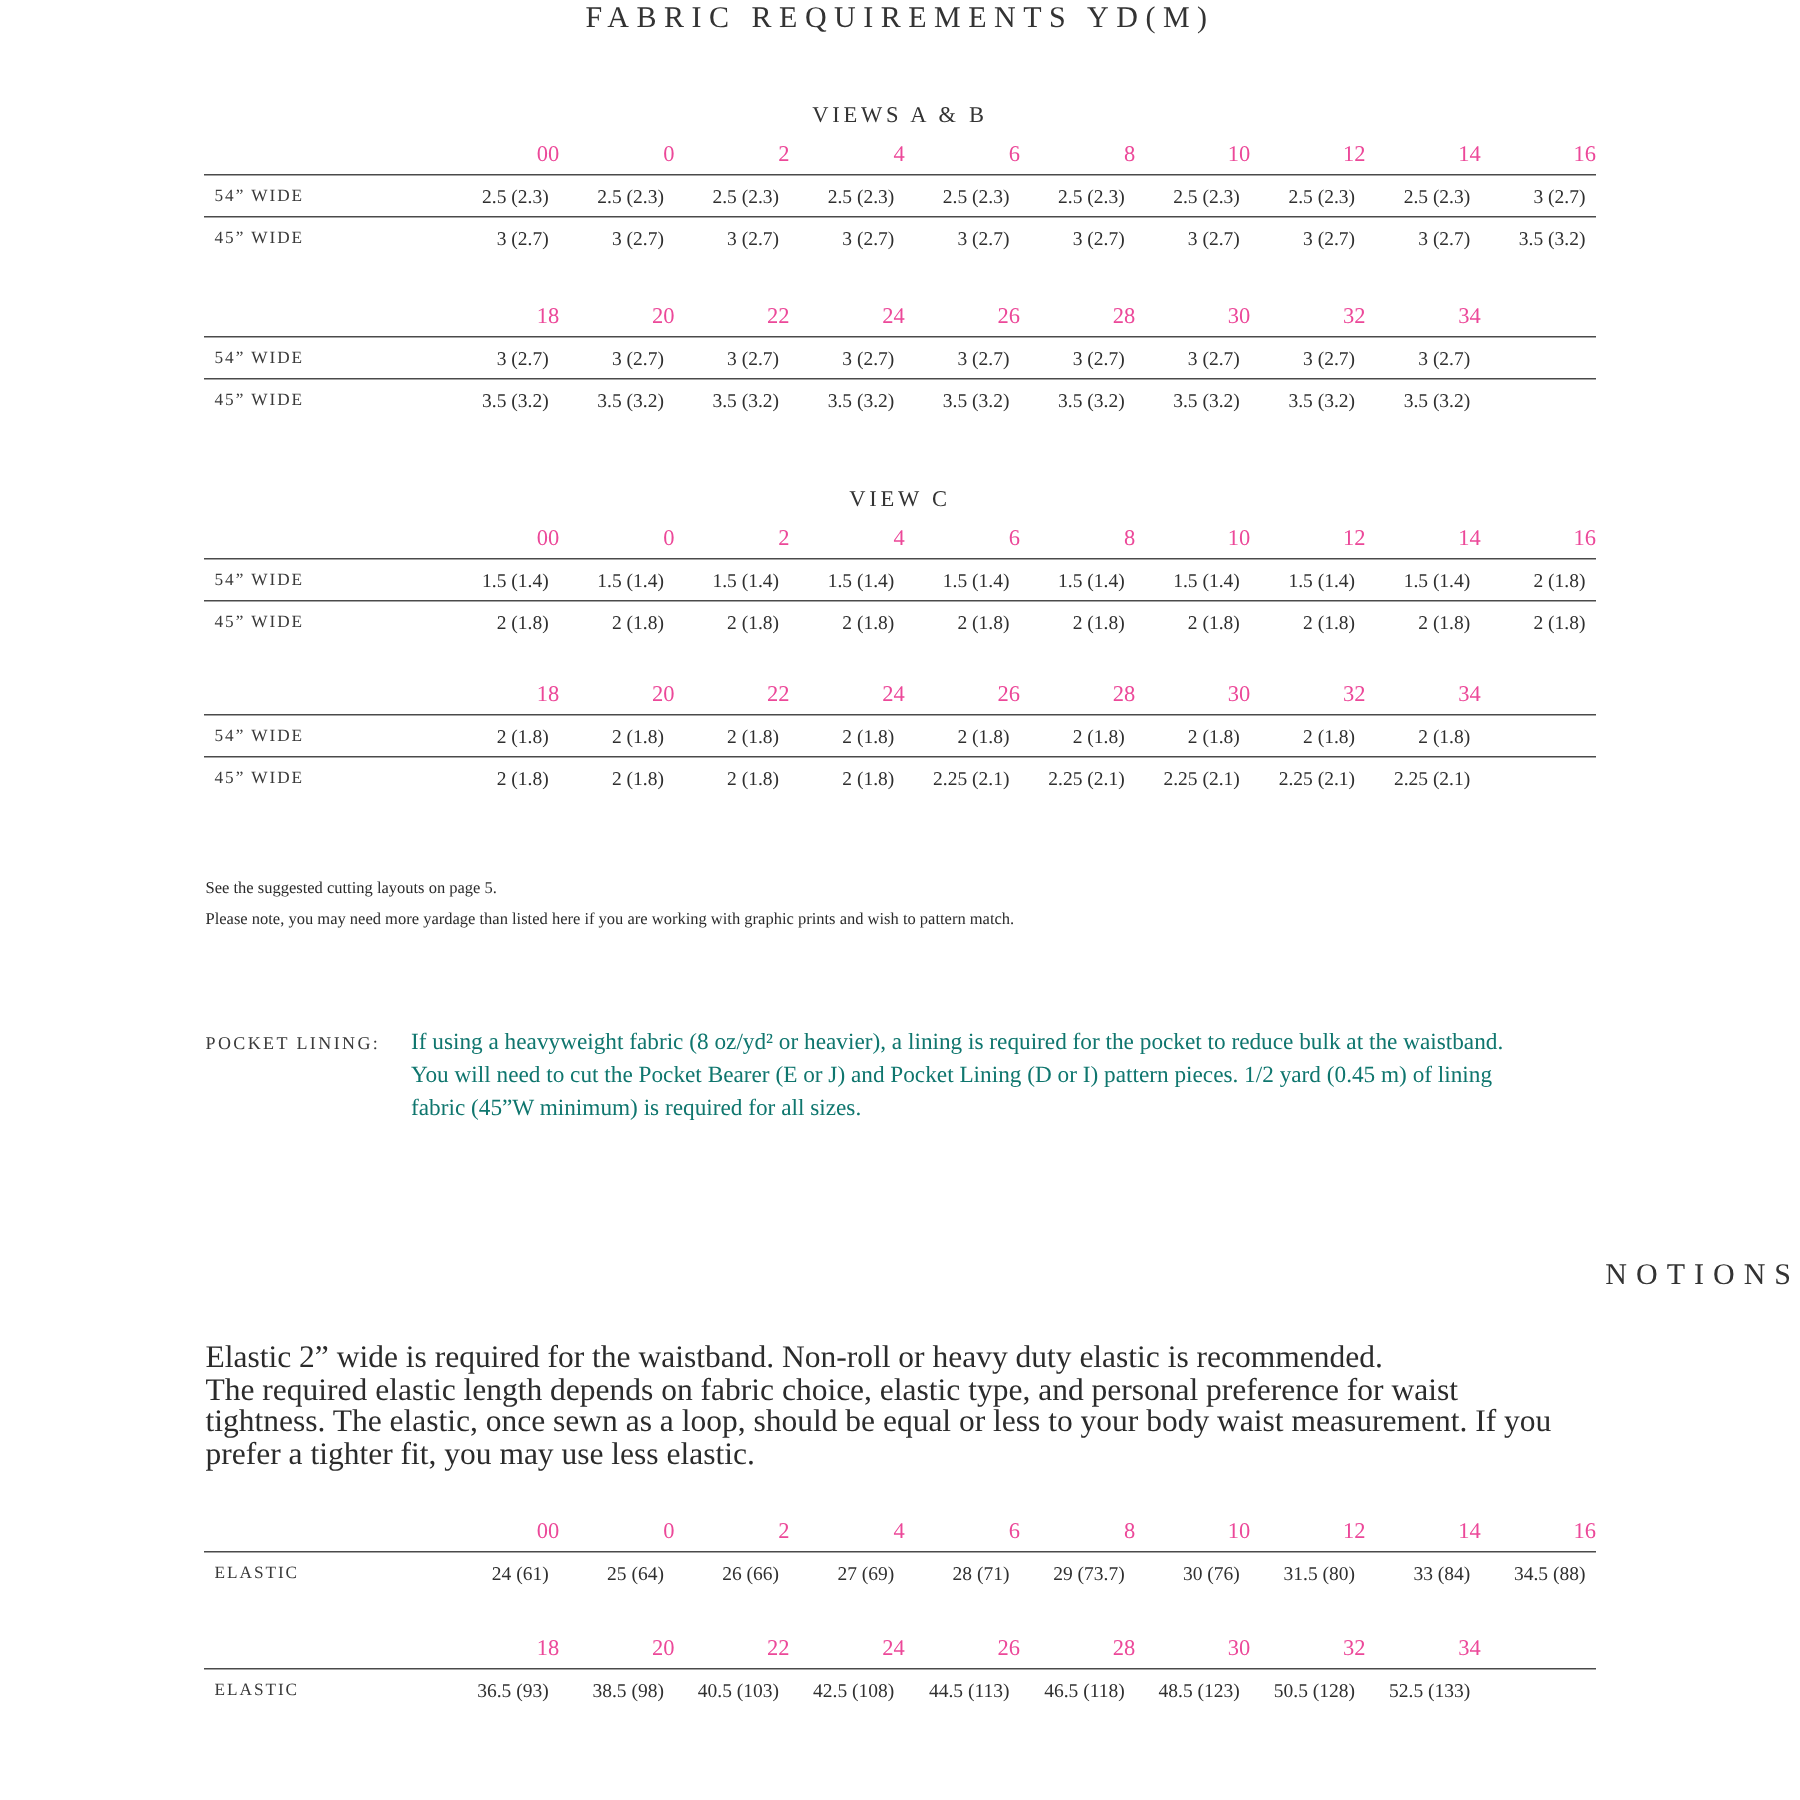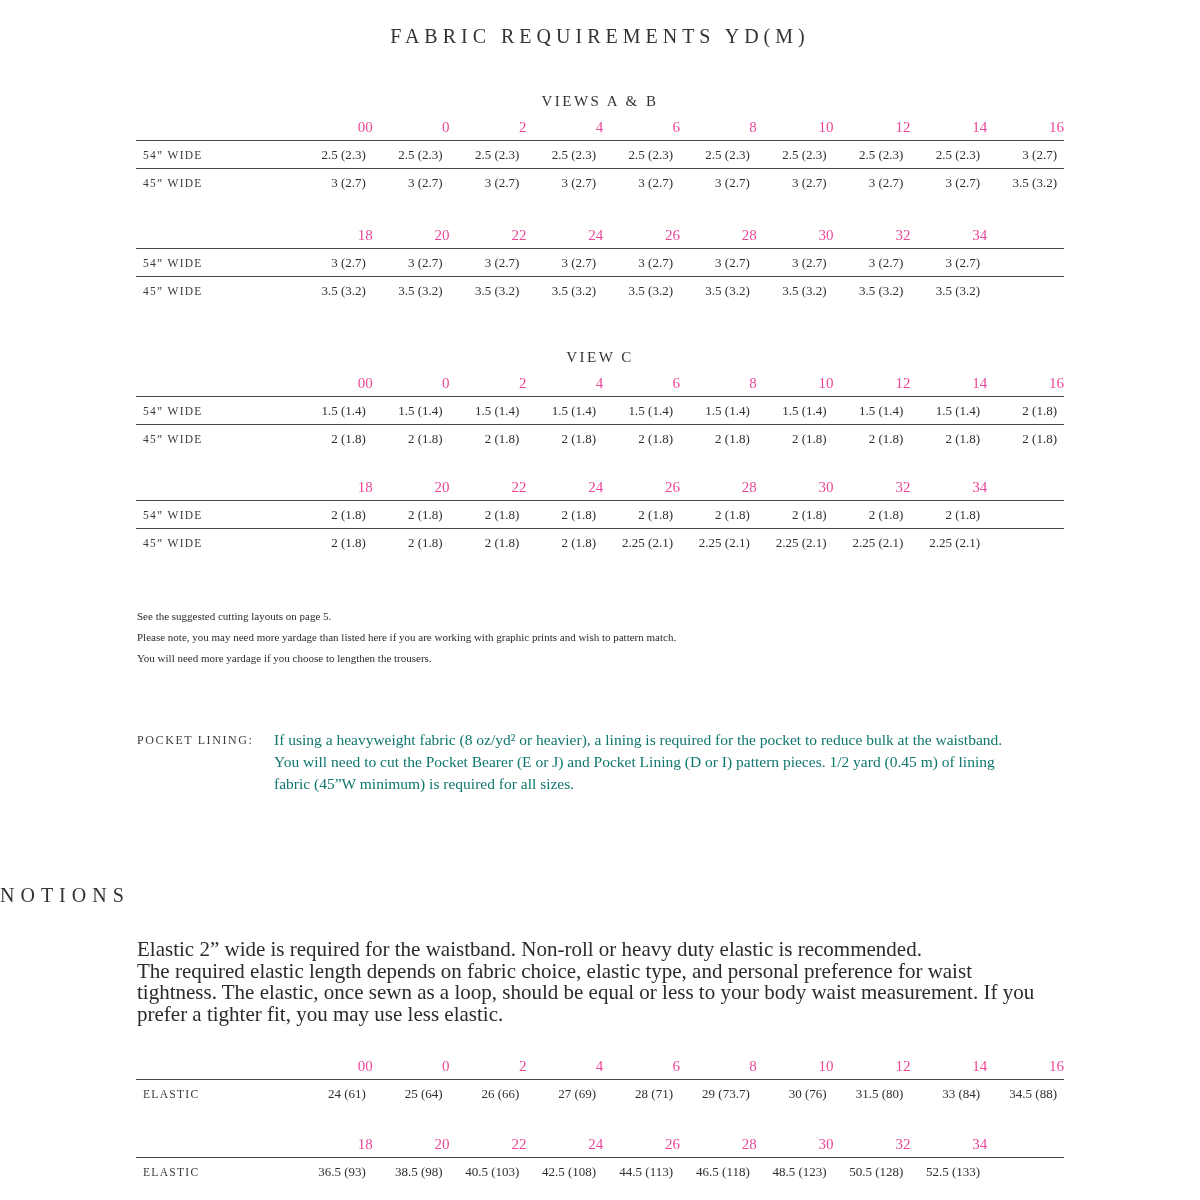--- a/index.html
+++ b/index.html
@@ -3,36 +3,36 @@
 <meta charset="utf-8">
 <style>
   * { margin: 0; padding: 0; box-sizing: border-box; }
   html, body { background: #ffffff; }
   body {
     width: 1200px; height: 1200px;
     font-family: "Liberation Serif", serif;
     color: #2b2b2b;
     overflow: hidden;
   }
-  .page { width: 1200px; height: 1200px; padding-top: 24px; }
+  .page { width: 1200px; height: 1200px; }
 
   .doc-title {
     text-align: center;
     font-size: 20px; font-weight: normal;
     letter-spacing: 5px; line-height: 24px;
     color: #333333;
   }
   .section-heading {
     text-align: center;
     font-size: 15px; font-weight: normal;
     letter-spacing: 2.5px; line-height: 18px;
     color: #333333;
   }
   .notions-heading {
-    text-align: left;
+    text-align: right;
     font-size: 20px; font-weight: normal;
     letter-spacing: 6px; line-height: 24px;
     color: #333333;
     margin-top: 88px;
   }
 
   
   .h-views-ab { margin-top: 44px; text-align: center; }
   .h-view-c   { margin-top: 44px; }
 
@@ -266,21 +266,20 @@
         <div class="t-cell t-val">2.25 (2.1)</div>
         <div class="t-cell t-val">2.25 (2.1)</div>
         <div class="t-cell t-val">2.25 (2.1)</div>
         <div class="t-cell t-val"></div>
       </div>
     </div>
 
   <div class="notes">
     <div>See the suggested cutting layouts on page 5.</div>
     <div>Please note, you may need more yardage than listed here if you are working with graphic prints and wish to pattern match.</div>
-    <div>You will need more yardage if you choose to lengthen the trousers.</div>
   </div>
 
   <div class="pocket">
     <div class="pocket-label">POCKET LINING:</div>
     <div class="pocket-text">If using a heavyweight fabric (8 oz/yd² or heavier), a lining is required for the pocket to reduce bulk at the waistband. You will need to cut the Pocket Bearer (E or J) and Pocket Lining (D or I) pattern pieces. 1/2 yard (0.45 m) of lining fabric (45”W minimum) is required for all sizes.</div>
   </div>
 
   <h2 class="notions-heading">NOTIONS</h2>
 
   <div class="notions-body">

